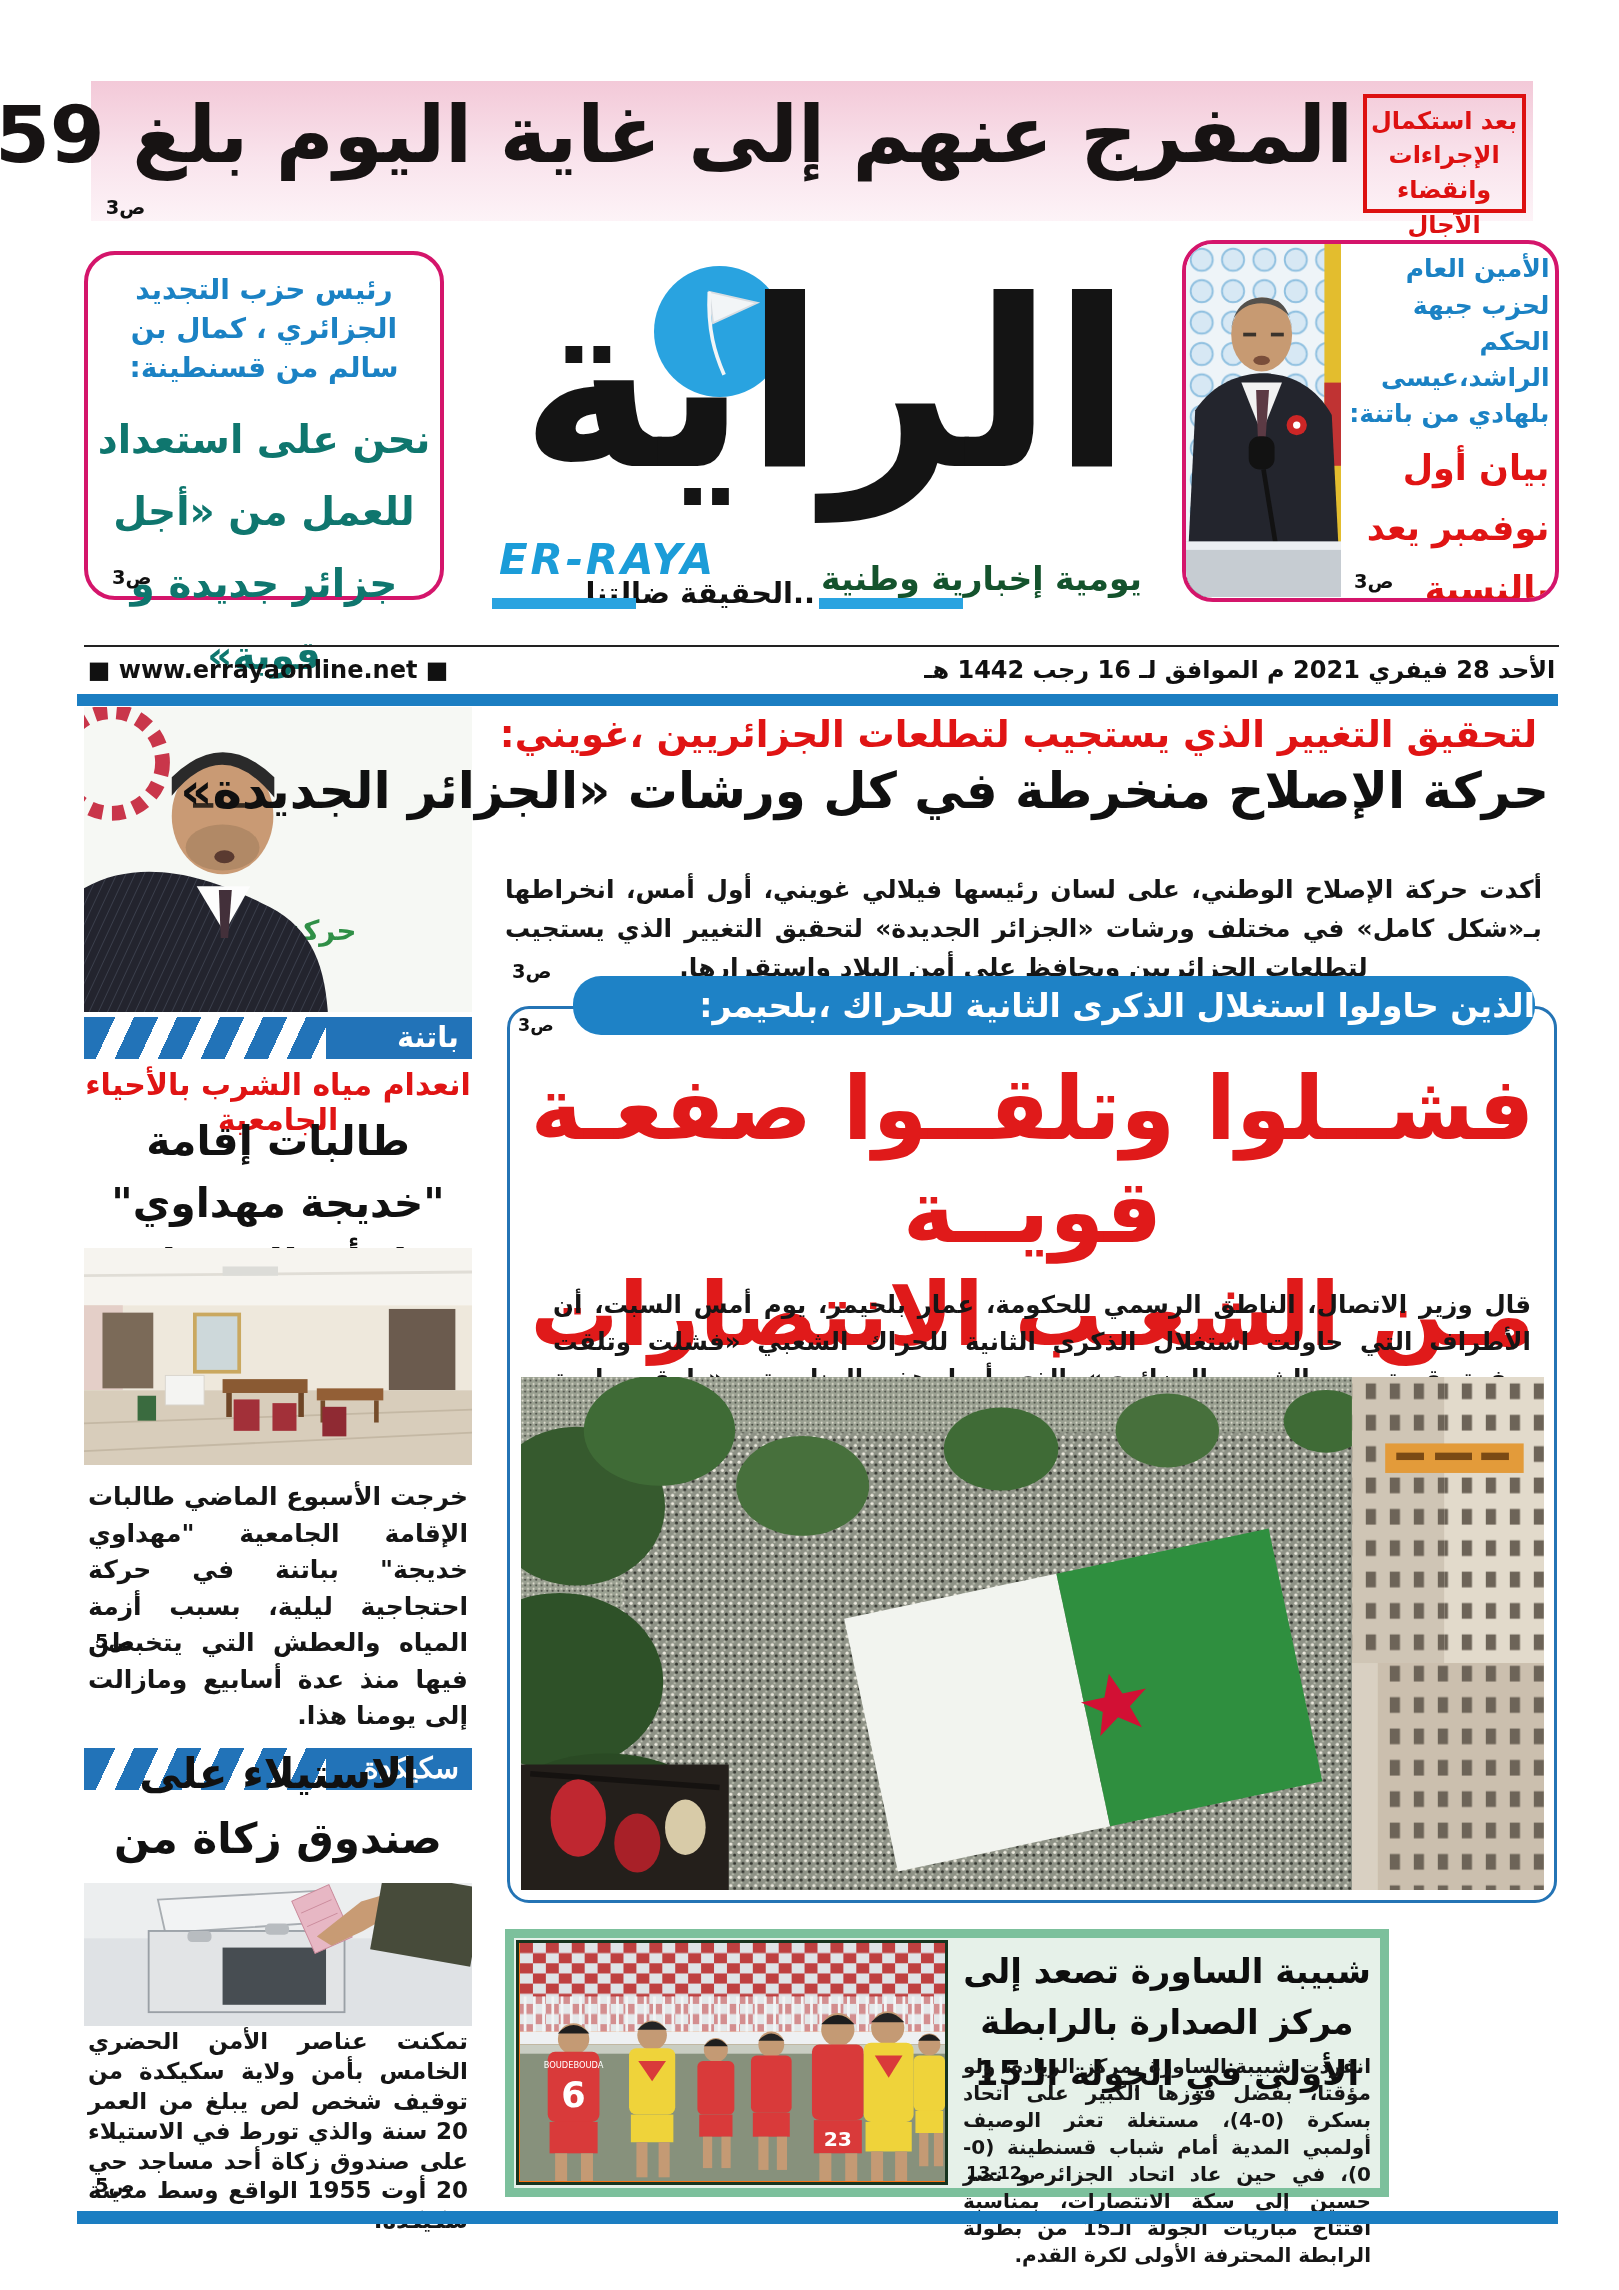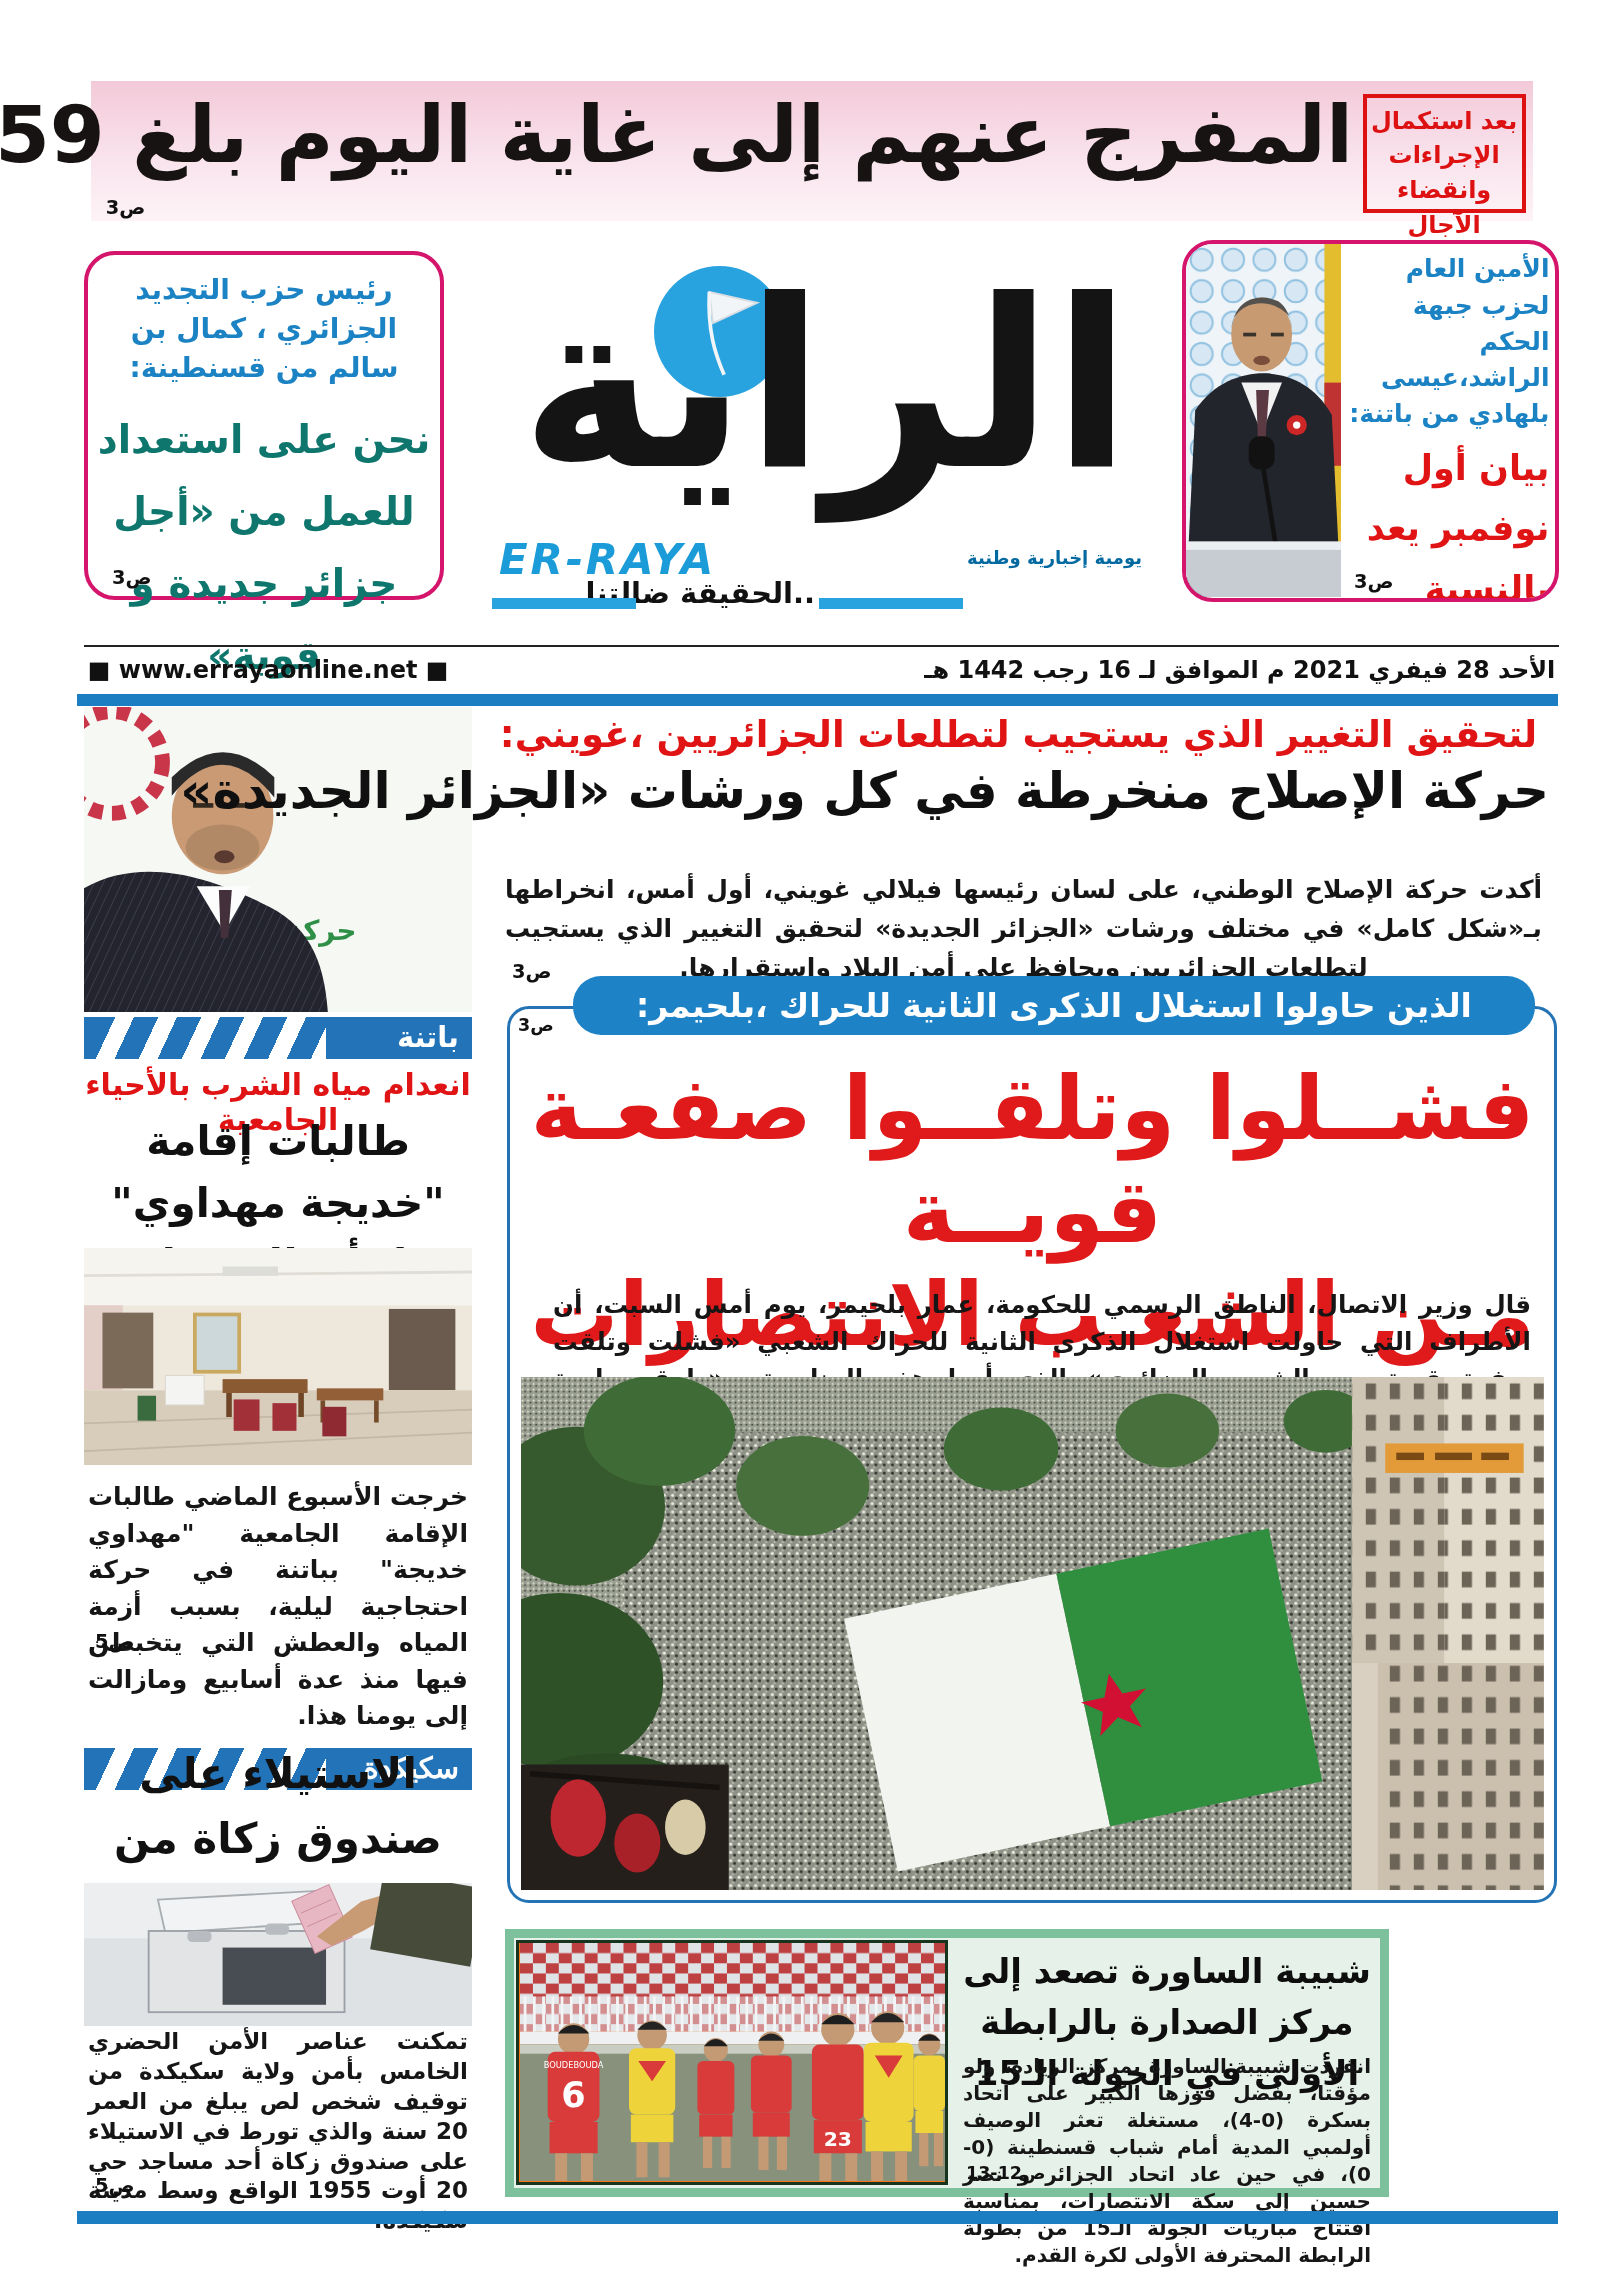--- a/index.html
+++ b/index.html
@@ -32,21 +32,21 @@
   .rb-ref{position:absolute;left:168px;bottom:5.5px;}
 
   
   .masthead{left:480px;top:242px;width:694px;height:397px;}
   .mh-circle{position:absolute;right:388px;top:24px;width:131px;height:131px;border-radius:50%;
     background:#29a3e0;}
   .mh-name{position:absolute;left:0;right:0;top:16.6px;text-align:center;font-size:229px;
     font-weight:bold;color:#141414;line-height:1.1;transform:scaleY(1.02);}
   .mh-latin{position:absolute;left:20px;top:293px;color:#1b9cd8;font-size:42px;font-weight:bold;
     font-style:italic;letter-spacing:2.8px;direction:ltr;}
-  .mh-tag1{position:absolute;right:31px;top:305px;font-size:18px;font-weight:bold;color:#0369a1;}
+  .mh-tag1{position:absolute;right:31px;top:317px;font-size:33px;font-weight:bold;color:#14532d;}
   .mh-tag2{position:absolute;right:358px;top:334px;font-size:29px;font-weight:bold;color:#111;}
   .mh-bar{position:absolute;top:356px;height:11px;background:#29a3e0;}
   .mh-bar.l{left:13px;width:144px;} .mh-bar.r{right:210px;width:144px;}
 
   
   .date-bar{left:85px;top:645px;width:1475px;height:42px;border-top:2.8px solid #222;
     display:flex;justify-content:space-between;align-items:center;font-weight:bold;font-size:24px;
     box-sizing:border-box;padding:5.5px 3.7px 0 3.7px;}
   .db-web{direction:ltr;unicode-bidi:isolate;}
   .rule{background:#1b7ec2;}
@@ -80,21 +80,21 @@
     font-size:37px;font-weight:bold;}
   .main-headline{left:489px;top:762px;width:1061px;text-align:center;color:#101010;
     font-size:50px;font-weight:bold;white-space:nowrap;}
   .main-body{left:506px;top:871px;width:1037px;font-size:25px;font-weight:bold;line-height:1.55;
     text-align:justify;text-align-last:center;color:#161616;}
   .main-ref{position:absolute;left:513px;top:960px;}
 
   .bel-frame{left:508px;top:1006px;width:1050px;height:897px;border:3.7px solid #2474b5;
     border-radius:22px;box-sizing:border-box;}
   .bel-banner{left:574px;top:976px;width:962px;height:59px;background:#1e82c6;border-radius:28px;
-    color:#fff;font-size:33px;font-weight:bold;text-align:center;line-height:59px;}
+    color:#fff;font-size:33px;font-weight:bold;line-height:59px;}
   .bel-ref{position:absolute;left:519px;top:1015px;font-size:17.5px;}
   .bel-headline{left:522px;top:1058px;width:1023px;text-align:center;color:#e01a1a;
     font-weight:bold;font-size:88px;line-height:1.17;}
   .bel-body{left:554px;top:1287px;width:978px;font-size:24.5px;font-weight:bold;line-height:1.5;
     text-align:justify;text-align-last:center;color:#161616;}
   .protest{left:522px;top:1377px;width:1023px;height:513px;}
 
   
   .sports-frame{left:506px;top:1929px;width:884px;height:268px;border:9.2px solid #7cc09c;
     background:#e6f1e9;box-sizing:border-box;}

